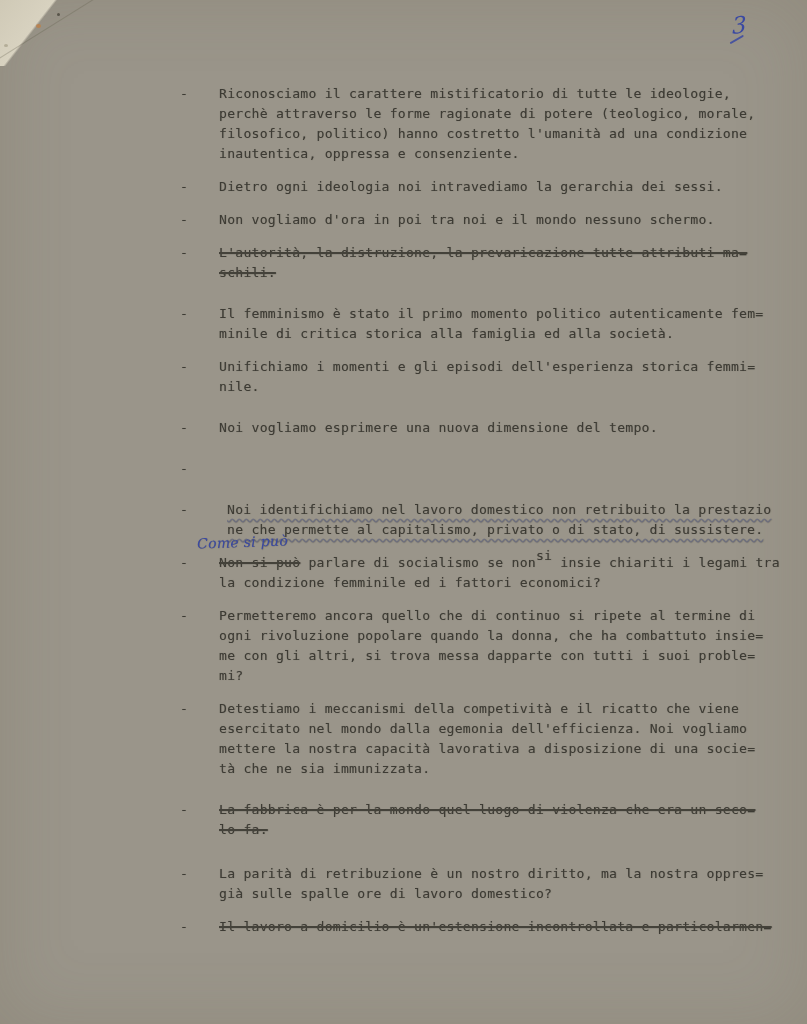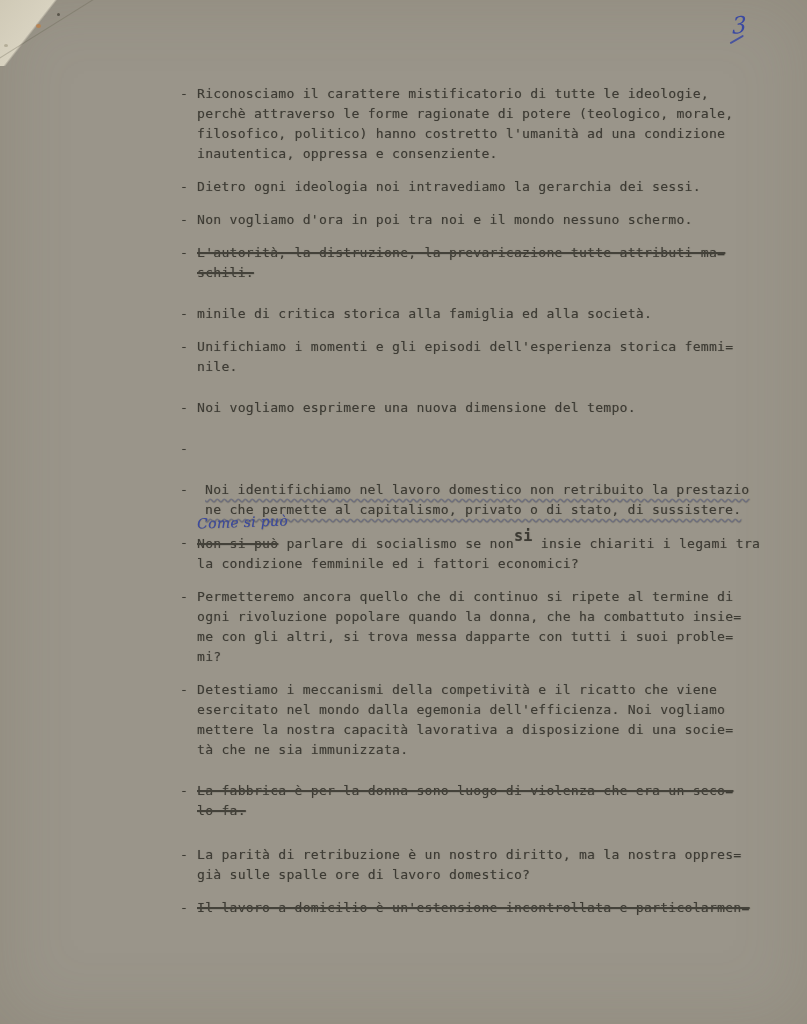--- a/index.html
+++ b/index.html
@@ -43,42 +43,42 @@
   
   .typebody {
     position:absolute; left:180px; top:84px; width:590px;
     font-size:13px; line-height:20px; letter-spacing:0.3px;
     color:#3d3b34;
     text-shadow: 0.3px 0.3px 0.7px rgba(61,59,52,0.45);
   }
   .item { display:flex; margin-bottom:13px; position:relative; }
   .dash { width:17px; flex:none; }
   .lines { flex:1 1 auto; min-height:20px; }
-  .line { white-space:pre; }
+  .line { white-space:pre;margin-left:22px; }
   .sp-lg { margin-bottom:21px; }
   .sp-xl { margin-bottom:24px; }
 
   .struck .line, .struck-inline {
     text-decoration: line-through;
     text-decoration-thickness:1.6px;
     text-decoration-color:#44423a;
   }
   .pen .line {
     text-decoration: underline;
     text-decoration-style: wavy;
     text-decoration-color: rgba(86,96,150,0.38);
     text-underline-offset: 4px;
     padding-left: 8px;
   }
   .correction {
     position:absolute; top:-18px; left:17px; font-size:14px; line-height:1;
     transform: rotate(-2deg); white-space:pre;
   }
   .inserted {
-    display:inline-block; transform: translateY(-7px); font-size:15px;font-weight:bold;
+    display:inline-block; transform: translateY(-7px); font-size:13px;
   }
   .has-annotation { margin-top:7px; }
 </style>
 </head>
 <body>
 
 <div class="page">
 
   <div class="corner-fold"></div>
   <div class="crease"></div>
@@ -118,20 +118,21 @@
       <span class="dash">-</span>
       <div class="lines struck">
         <div class="line">L'autorità, la distruzione, la prevaricazione tutte attributi ma=</div>
         <div class="line">schili.</div>
       </div>
     </div>
 
     <div class="item">
       <span class="dash">-</span>
       <div class="lines">
+        <div class="line">Il femminismo è stato il primo momento politico autenticamente fem=</div>
         <div class="line">minile di critica storica alla famiglia ed alla società.</div>
       </div>
     </div>
 
     <div class="item sp-lg">
       <span class="dash">-</span>
       <div class="lines">
         <div class="line">Unifichiamo i momenti e gli episodi dell'esperienza storica femmi=</div>
         <div class="line">nile.</div>
       </div>
@@ -182,21 +183,21 @@
         <div class="line">Detestiamo i meccanismi della competività e il ricatto che viene</div>
         <div class="line">esercitato nel mondo dalla egemonia dell'efficienza. Noi vogliamo</div>
         <div class="line">mettere la nostra capacità lavorativa a disposizione di una socie=</div>
         <div class="line">tà che ne sia immunizzata.</div>
       </div>
     </div>
 
     <div class="item sp-xl">
       <span class="dash">-</span>
       <div class="lines struck">
-        <div class="line">La fabbrica è per la donna sono luogo di violenza che era un seco=</div>
+        <div class="line">La fabbrica è per la mondo quel luogo di violenza che era un seco=</div>
         <div class="line">lo fa.</div>
       </div>
     </div>
 
     <div class="item">
       <span class="dash">-</span>
       <div class="lines">
         <div class="line">La parità di retribuzione è un nostro diritto, ma la nostra oppres=</div>
         <div class="line">già sulle spalle ore di lavoro domestico?</div>
       </div>

